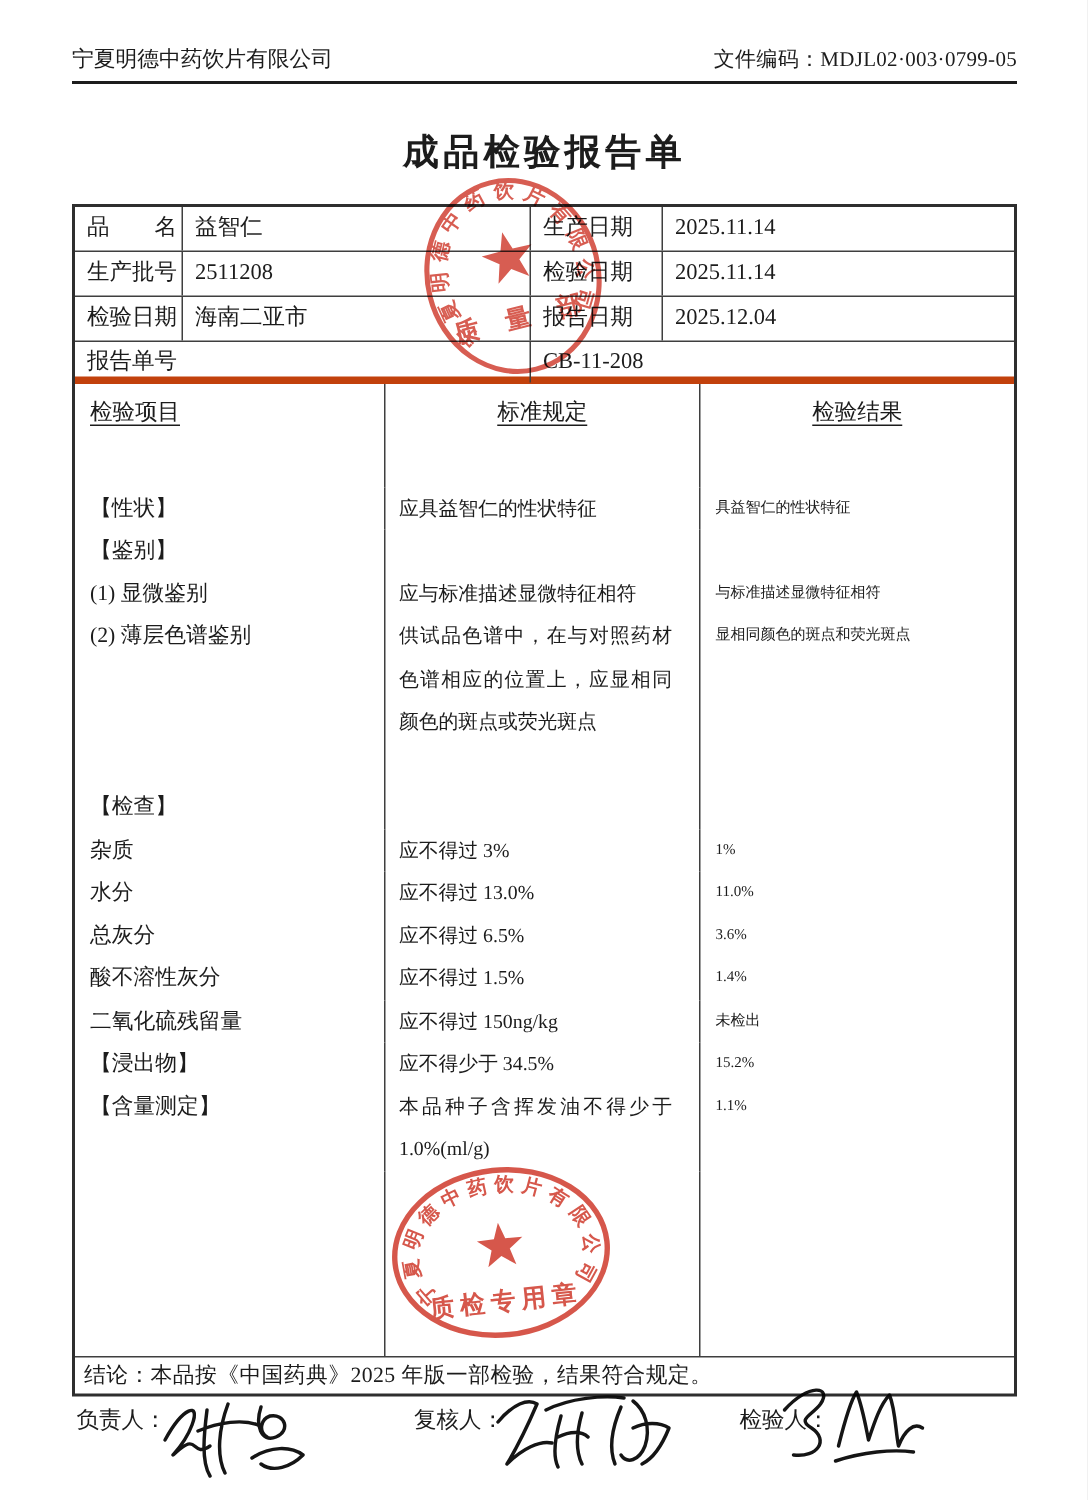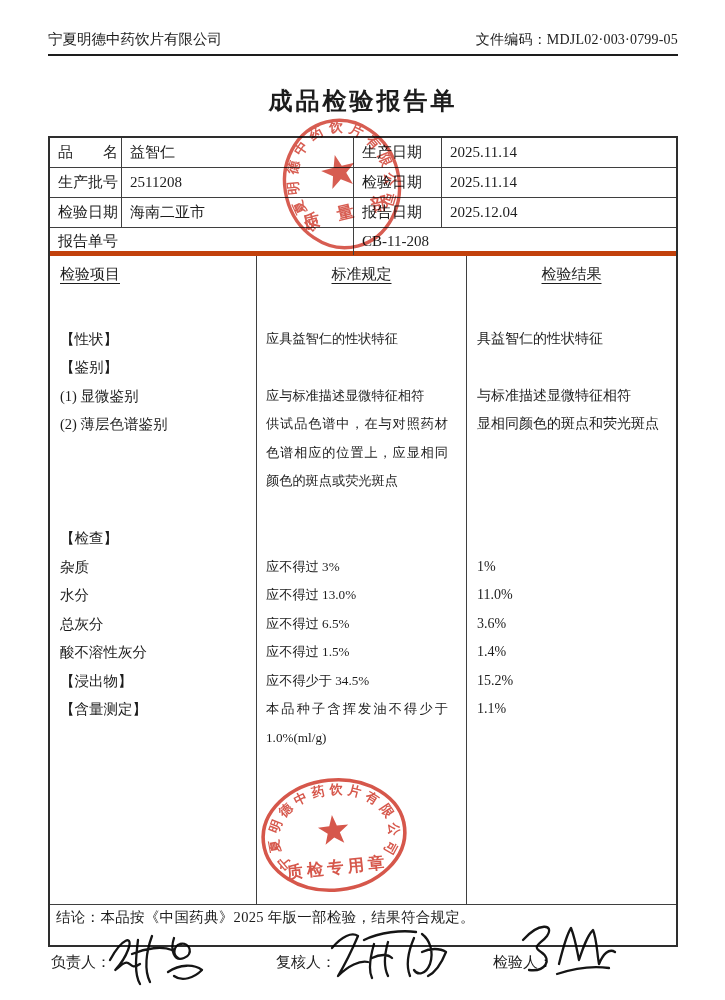--- a/index.html
+++ b/index.html
@@ -31,24 +31,24 @@
   .head-row > div { padding-top:9px; }
   .head-row > div:nth-child(1) { padding-left:10px; border-right:1px solid #3f3f3f; }
   .head-row > div:nth-child(2) { text-align:center; border-right:1px solid #3f3f3f; }
   .head-row > div:nth-child(3) { text-align:center; }
   .head-row span { text-decoration:underline; text-underline-offset:4px; }
   .main-body { display:flex; flex-direction:column; flex:1; min-height:0; }
   .t-row { display:grid; grid-template-columns:207px 210px 1fr; min-height:28.5px; font-size:14.5px; }
   .t-row .cell { line-height:28.5px; }
   .t-row .cell.item { padding-left:10px; border-right:1px solid #3f3f3f; }
   .t-row .cell.standard { padding:0 18px 0 9px; border-right:1px solid #3f3f3f; font-size:13.2px; text-align:justify; }
-  .t-row .cell.result { padding-left:10px; font-size:14px; }
+  .t-row .cell.result { padding-left:10px; font-size:10px; }
   .t-row.filler { flex:1; }
 
-  .conclusion-row { border-top:1px solid #3f3f3f; height:41px; font-size:14.5px; }
+  .conclusion-row { border-top:1px solid #3f3f3f; height:25px; font-size:14.5px; }
   .conclusion-row div { line-height:24px; padding-left:6px; letter-spacing:0.3px; }
 
   .sign-strip { position:relative; margin-top:6px; height:70px; font-size:15px; }
   .sign-label { position:absolute; top:0; }
   .lbl-resp { left:3px; } .lbl-rev { left:228px; } .lbl-insp { left:445px; }
 
   .stamp, .signature { position:absolute; mix-blend-mode:multiply; pointer-events:none; }
   .stamp text, .stamp textPath { fill:var(--stamp-red,#cf3a2c); }
   .stamp .ring { stroke:var(--stamp-red,#cf3a2c); fill:none; }
   .stamp .star { fill:var(--stamp-red,#cf3a2c); }
@@ -147,20 +147,25 @@
             </div>
             <div class="t-row">
               <div class="cell item">总灰分</div>
               <div class="cell standard">应不得过 6.5%</div>
               <div class="cell result">3.6%</div>
             </div>
             <div class="t-row">
               <div class="cell item">酸不溶性灰分</div>
               <div class="cell standard">应不得过 1.5%</div>
               <div class="cell result">1.4%</div>
+            </div>
+            <div class="t-row">
+              <div class="cell item">二氧化硫残留量</div>
+              <div class="cell standard">应不得过 150ng/kg</div>
+              <div class="cell result">未检出</div>
             </div>
             <div class="t-row">
               <div class="cell item">【浸出物】</div>
               <div class="cell standard">应不得少于 34.5%</div>
               <div class="cell result">15.2%</div>
             </div>
             <div class="t-row">
               <div class="cell item">【含量测定】</div>
               <div class="cell standard">本品种子含挥发油不得少于 1.0%(ml/g)</div>
               <div class="cell result">1.1%</div>

